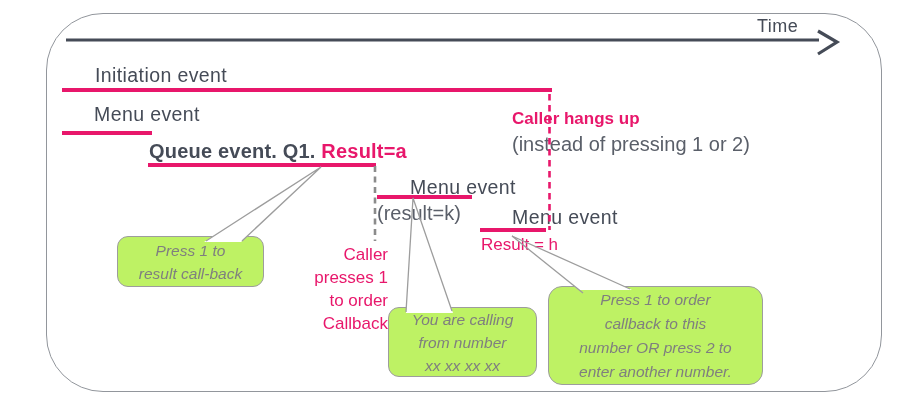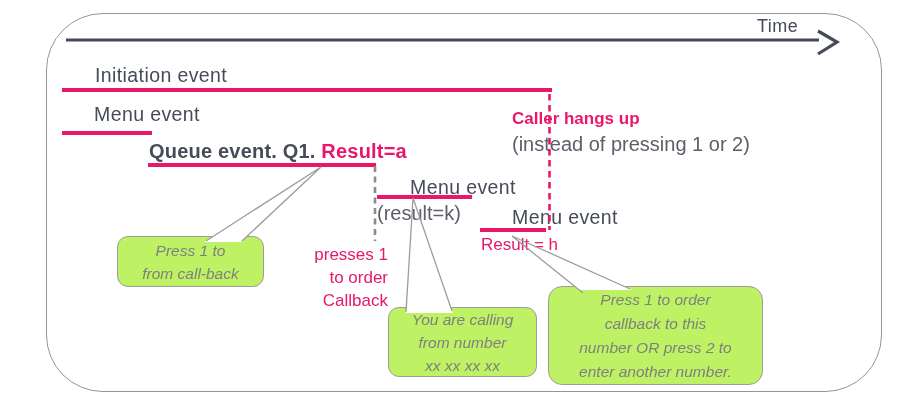--- a/index.html
+++ b/index.html
@@ -52,28 +52,29 @@
   <div class="t sub-gray" style="left:377px;top:202px">(result=k)</div>
 
   <div class="t hangup-title" style="left:512px;top:109px">Caller hangs up</div>
   <div class="t sub-gray" style="left:512px;top:133px">(instead of pressing 1 or 2)</div>
 
   <div class="t ev" style="left:481px;top:206px">Menu event</div>
   <div class="uline" style="left:480px;top:228px;width:66px;height:3.5px"></div>
   <div class="t result-pink" style="left:481px;top:235px">Result = h</div>
 
   <div class="presses" style="left:288px;top:243px;width:100px">
+    <div>Caller</div>
     <div>presses 1</div>
     <div>to order</div>
     <div>Callback</div>
   </div>
 
   <div class="bubble" style="left:117px;top:236px;width:147px;height:51px">
     <div>Press 1 to</div>
-    <div>from call-back</div>
+    <div>result call-back</div>
   </div>
 
   <div class="bubble" style="left:388px;top:307px;width:149px;height:70px">
     <div>You are calling</div>
     <div>from number</div>
     <div>xx xx xx xx</div>
   </div>
 
   <div class="bubble big" style="left:548px;top:286px;width:215px;height:99px">
     <div>Press 1 to order</div>

